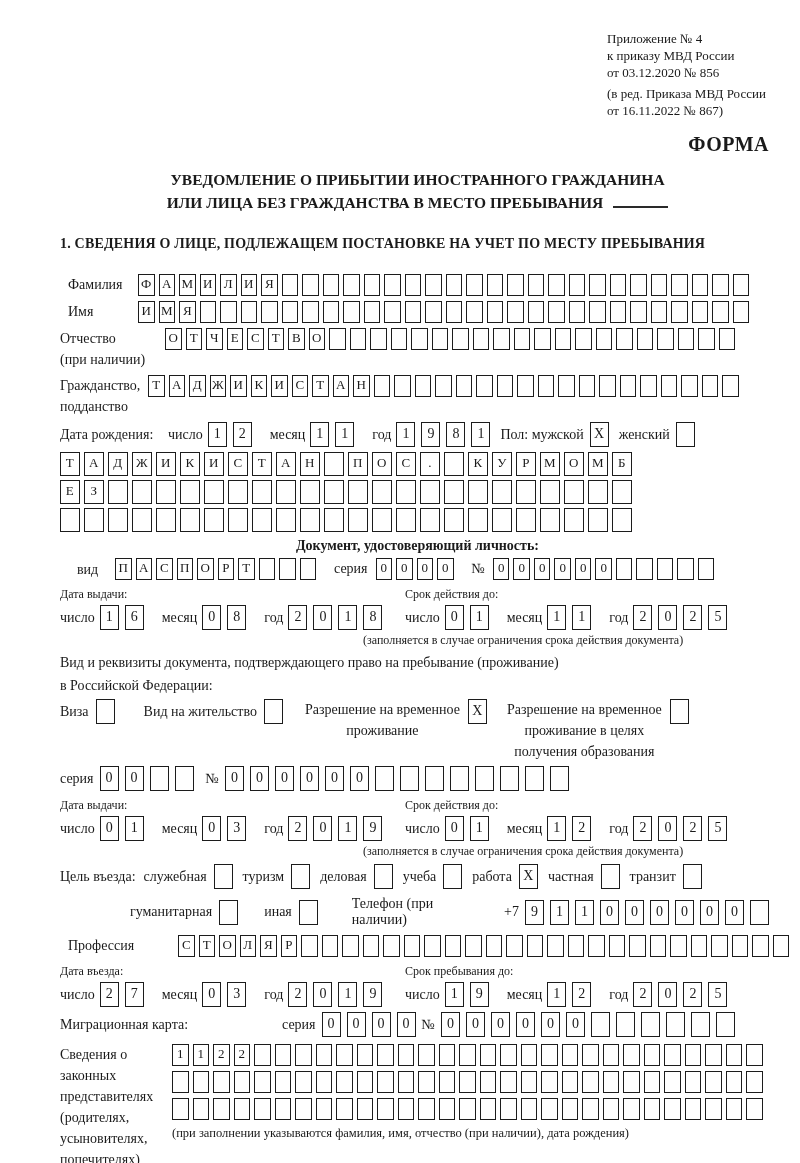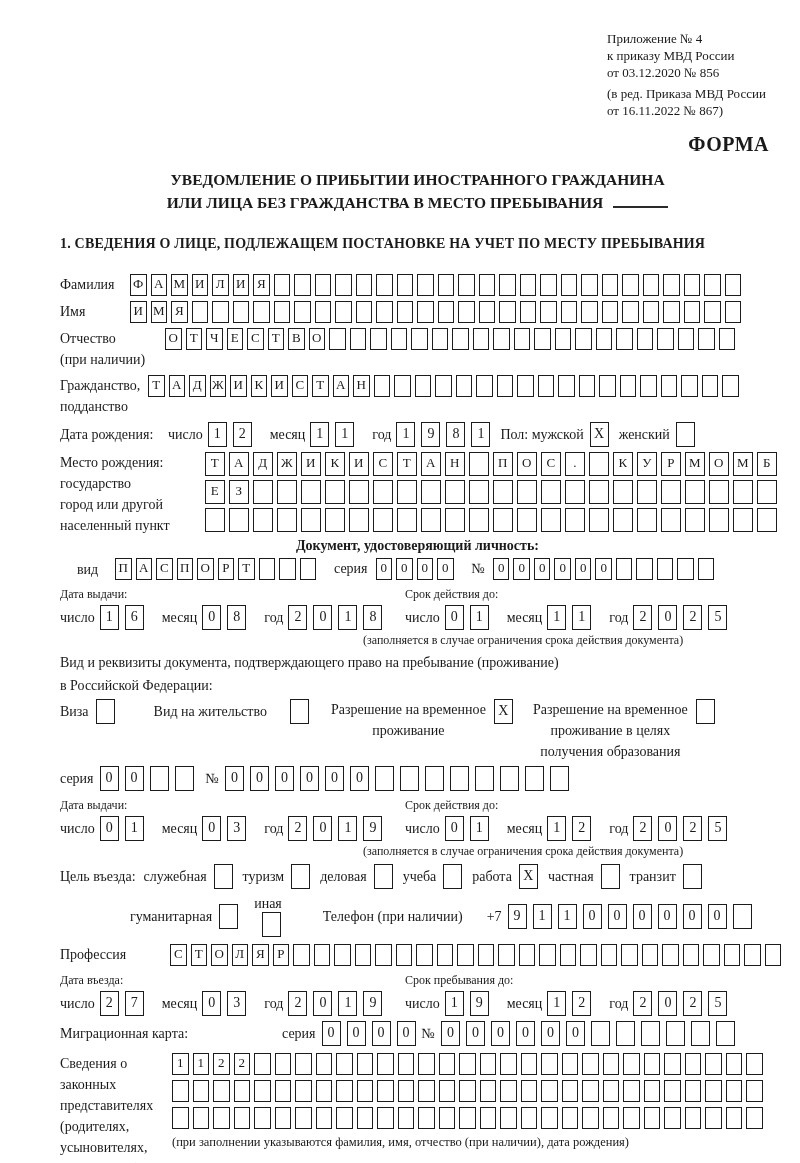--- a/index.html
+++ b/index.html
@@ -12,21 +12,21 @@
   .hdr .gap{height:4px;}
   .forma{font-weight:bold;text-align:right;font-size:20px;margin-top:14px;padding-right:6px;letter-spacing:.5px;}
 
   .title{text-align:center;font-weight:bold;font-size:15.5px;line-height:23px;margin-top:12px;}
   .blank{display:inline-block;width:55px;border-bottom:2px solid #2a2a2a;margin-left:10px;height:14px;}
   .sech{font-weight:bold;font-size:14px;margin-top:22px;letter-spacing:.2px;}
 
   
   .frow{display:flex;align-items:flex-start;font-size:14px;margin-bottom:5px;}
   .lbl{flex:none;line-height:21px;}
-  .w70{width:70px;} .w55{width:55px;text-align:center;} .w88{width:88px;} .w105{width:105px;} .w145{width:145px;} .w112{width:112px;} .w150{width:150px;}
+  .w70{width:70px;margin-left:8px;} .w55{width:55px;text-align:center;} .w88{width:88px;} .w105{width:105px;} .w145{width:145px;} .w112{width:112px;} .w150{width:150px;}
   .mt22{margin-top:22px;}
 
   
   .boxes{display:flex;flex:none;}
   .cb{flex:none;width:16.5px;height:22px;box-sizing:border-box;border:1.8px solid #1c1c1c;
       margin-right:4px;text-align:center;font-size:13px;line-height:18px;background:#fff;}
   .big .cb{width:19px;height:25px;margin-right:6px;font-size:14px;line-height:21px;}
   .one .cb{margin-right:0;}
   .wide .cb{width:19.5px;height:24px;margin-right:4.5px;line-height:20px;}
   .bpcol>.boxes{margin-bottom:4px;}
@@ -251,26 +251,20 @@
       <span class="boxes big one">
           <span class="cb">X</span>
         </span>
       <span class="t" style="margin-left:10px;">женский</span>
       <span class="boxes big one">
           <span class="cb"></span>
         </span>
     </div>
 
     <div class="frow" style="margin-bottom:2px;">
-      <div class="lbl w145">
-        <div>Место рождения:</div>
-        <div>государство</div>
-        <div>город или другой</div>
-        <div>населенный пункт</div>
-      </div>
       <div class="bpcol">
         <div class="boxes wide">
             <span class="cb">Т</span>
             <span class="cb">А</span>
             <span class="cb">Д</span>
             <span class="cb">Ж</span>
             <span class="cb">И</span>
             <span class="cb">К</span>
             <span class="cb">И</span>
             <span class="cb">С</span>
@@ -435,21 +429,21 @@
     <div class="textline">Вид и реквизиты документа, подтверждающего право на пребывание (проживание)</div>
     <div class="textline">в Российской Федерации:</div>
 
     <div class="frow optrow">
       <span class="opt">
         <span class="ol">Виза</span>
         <span class="boxes big one">
             <span class="cb"></span>
           </span>
       </span>
-      <span class="opt" style="margin-left:29px;gap:16px;">
+      <span class="opt" style="margin-left:19px;">
         <span class="ol">Вид на жительство</span>
         <span class="boxes big one">
             <span class="cb"></span>
           </span>
       </span>
       <span class="optml" style="margin-left:12px;">
         <span class="lines">
           <span>Разрешение на временное</span><br>
           <span>проживание</span>
         </span>
@@ -589,21 +583,21 @@
           </span>
         </span>
     </div>
     <div class="frow" style="align-items:center;margin-bottom:7px;">
       <span class="opt" style="margin-left:70px;">
           <span class="ol">гуманитарная</span>
           <span class="boxes big one">
             <span class="cb"></span>
           </span>
         </span>
-      <span class="opt" style="margin-left:6px;flex-direction:column;">
+      <span class="opt" style="margin-left:16px;">
           <span class="ol">иная</span>
           <span class="boxes big one">
             <span class="cb"></span>
           </span>
         </span>
       <span class="t" style="margin-left:24px;">Телефон (при наличии)</span>
       <span class="t" style="margin-left:18px;">+7</span>
       <span class="boxes big">
           <span class="cb">9</span>
           <span class="cb">1</span>

